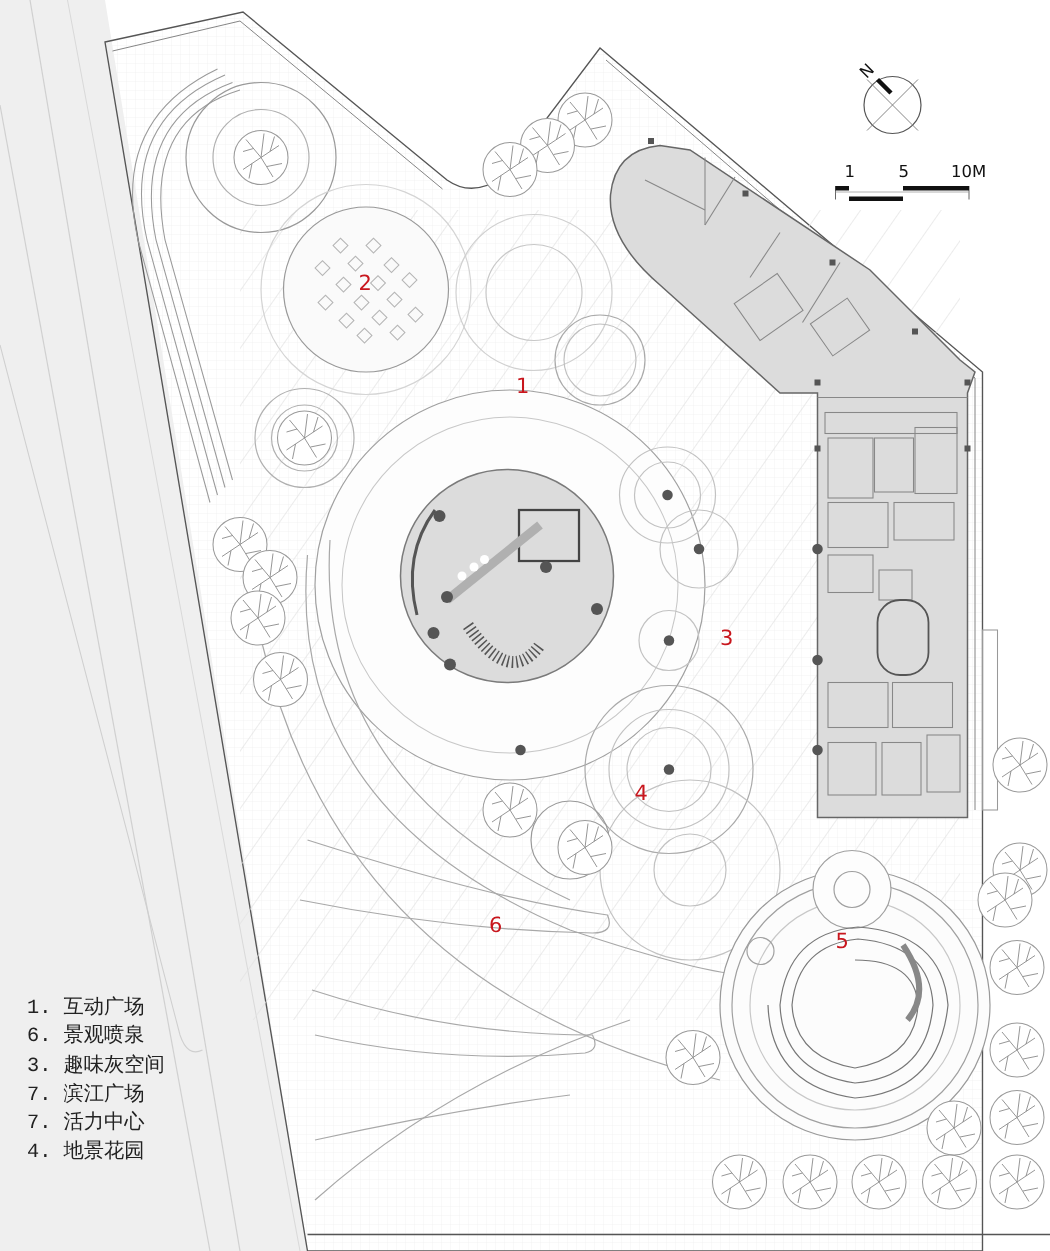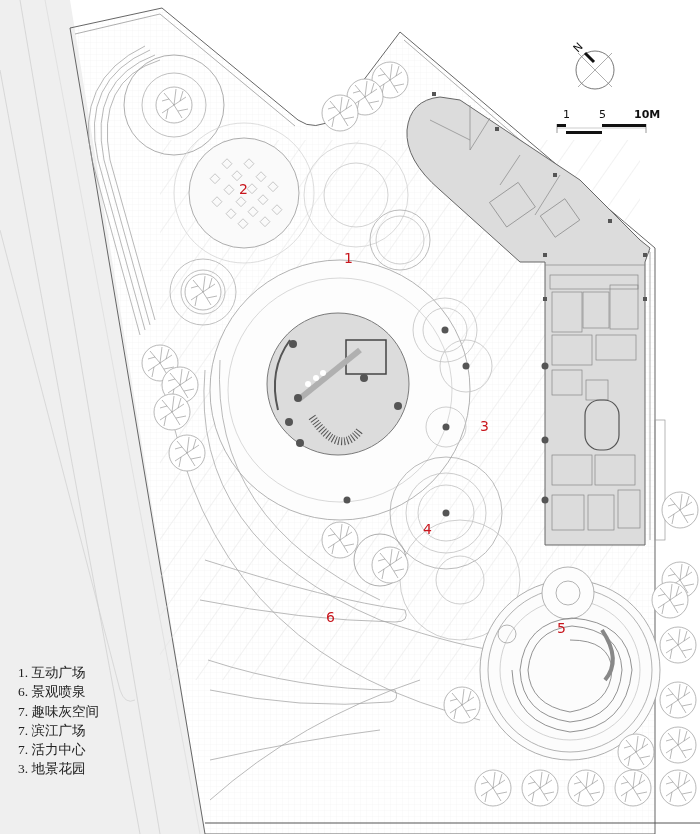--- a/index.html
+++ b/index.html
@@ -1,19 +1,19 @@
 <!DOCTYPE html>
 <html><head>
 <meta charset="utf-8">
 <style>
   html,body{margin:0;padding:0;}
   body{width:700px;height:834px;overflow:hidden;background:#ffffff;font-family:"DejaVu Sans",sans-serif;position:relative;}
   #plan{position:absolute;left:0;top:0;width:700px;height:834px;}
   .zone-label{position:absolute;font-family:"DejaVu Sans",sans-serif;font-size:14px;color:#c8161d;line-height:1;}
-  .legend{position:absolute;left:18px;top:663px;font-family:Liberation Serif, serif;font-size:13.5px;color:#222;line-height:19.3px;}
+  .legend{position:absolute;left:18px;top:663px;font-family:Liberation Mono, monospace;font-size:13.5px;color:#222;line-height:19.3px;}
   .legend .row{white-space:nowrap;}
   .scale-num{position:absolute;font-family:"DejaVu Sans",sans-serif;font-size:11px;color:#111;}
   .north{position:absolute;font-family:"DejaVu Sans",sans-serif;font-size:11px;color:#111;transform:rotate(-45deg);}
 </style>
 </head>
 <body>
 
 <svg id="plan" viewBox="0 0 700 834" xmlns="http://www.w3.org/2000/svg">
   <defs>
     <pattern id="grid" width="6" height="6" patternUnits="userSpaceOnUse">
@@ -228,29 +228,29 @@
     <rect x="566" y="131" width="36" height="3" fill="#111"></rect>
     <rect x="602" y="124" width="44" height="3" fill="#111"></rect>
     <line x1="557" y1="128" x2="646" y2="128" stroke="#999" stroke-width="0.5"></line>
   </g>
 </svg>
 
 <div class="north" style="left:574px;top:41px;">N</div>
 
 <div class="scale-num" style="left:563px;top:108px;">1</div>
 <div class="scale-num" style="left:599px;top:108px;">5</div>
-<div class="scale-num" style="left:634px;top:108px;font-weight:bold;">10M</div>
+<div class="scale-num" style="left:634px;top:108px;">10M</div>
 
 <div class="zone-label" style="left:344px;top:251px;">1</div>
 <div class="zone-label" style="left:239px;top:182px;">2</div>
 <div class="zone-label" style="left:480px;top:419px;">3</div>
 <div class="zone-label" style="left:423px;top:522px;">4</div>
 <div class="zone-label" style="left:557px;top:621px;">5</div>
 <div class="zone-label" style="left:326px;top:610px;">6</div>
 
 <div class="legend">
   <div class="row">1. 互动广场</div>
   <div class="row">6. 景观喷泉</div>
-  <div class="row">7. 趣味灰空间</div>
+  <div class="row">3. 趣味灰空间</div>
   <div class="row">7. 滨江广场</div>
   <div class="row">7. 活力中心</div>
-  <div class="row">3. 地景花园</div>
+  <div class="row">4. 地景花园</div>
 </div>
 
 </body></html>

